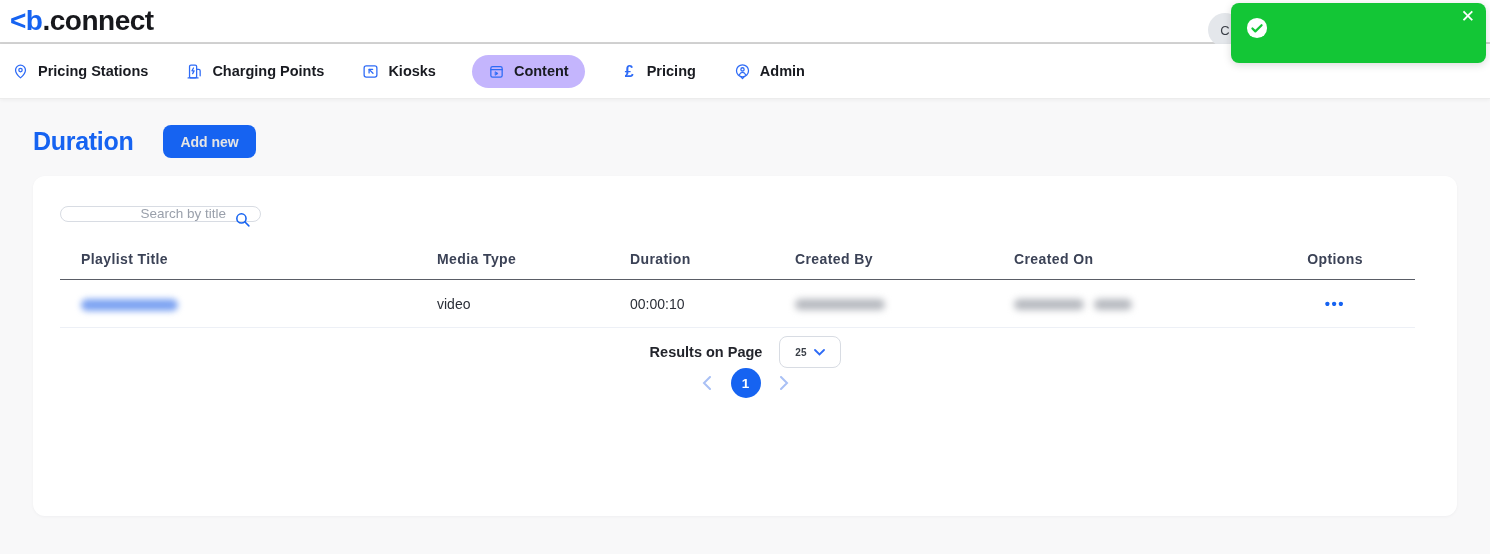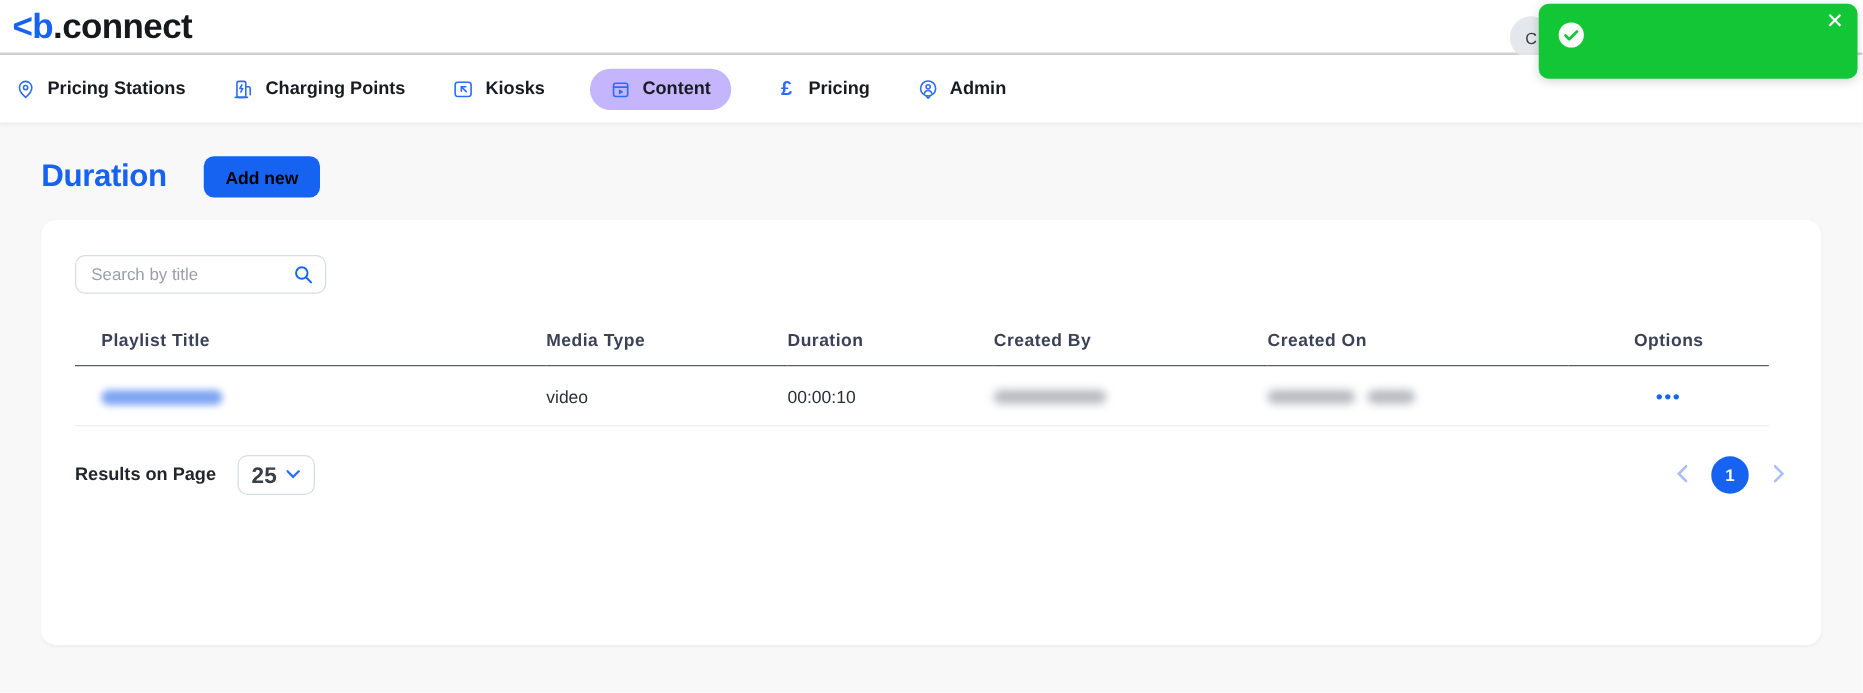--- a/index.html
+++ b/index.html
@@ -25,49 +25,49 @@
   .nav-item { display:flex; align-items:center; gap:9px; margin-right:34px; font-size:14.5px; font-weight:600; color:#191b21; cursor:pointer; padding:8px 2px; border-radius:18px; white-space:nowrap; }
   .nav-item.active { background:#c4b5fd; padding:8px 16px; }
   .nav-ic { width:17px; height:17px; display:flex; align-items:center; justify-content:center; }
   .nav-ic svg { width:17px; height:17px; }
   .nav-ic .glyph { color:#2e6bf6; font-size:16px; font-weight:700; line-height:17px; }
 
   
   .main { padding:0 33px; }
   .page-head { margin-top:26px; display:flex; align-items:center; gap:30px; }
   .page-title { font-size:25px; font-weight:700; color:#1663f1; letter-spacing:-0.3px; }
-  .btn-primary { background:#1663f1; color:#000000; font-size:14px; font-weight:600; border:none; border-radius:8px; height:33px; padding:0 17px; cursor:pointer; font-family:"Liberation Sans", sans-serif; }
+  .btn-primary { background:#1663f1; color:#e5e5e5; font-size:14px; font-weight:600; border:none; border-radius:8px; height:33px; padding:0 17px; cursor:pointer; font-family:"Liberation Sans", sans-serif; }
 
   
   .card { margin-top:18px; background:#ffffff; border-radius:12px; padding:28px 26px 0 27px; height:340px; box-shadow:0 1px 3px rgba(20,30,60,0.04); }
 
   .search-wrap { position:relative; width:201px; }
-  .search-input { width:201px; height:31px; border:1px solid #d8dce3; border-radius:8px; padding:0 34px 0 12px; font-size:13.5px; color:#3a3f47; font-family:"Liberation Sans", sans-serif; outline:none; }
+  .search-input { width:201px; height:16px; border:1px solid #d8dce3; border-radius:8px; padding:0 34px 0 12px; font-size:13.5px; color:#3a3f47; font-family:"Liberation Sans", sans-serif; outline:none;text-align:right; }
   .search-input::placeholder { color:#9aa0ab; }
   .search-ic { position:absolute; right:10px; top:7px; width:17px; height:17px; }
 
   
   table { width:1355px; border-collapse:collapse; margin-top:29px; table-layout:fixed; }
   col.c1{width:377px;} col.c2{width:193px;} col.c3{width:165px;} col.c4{width:219px;} col.c5{width:241px;} col.c6{width:160px;}
   thead th { text-align:left; font-size:14px; font-weight:600; color:#3b4256; letter-spacing:0.4px; padding:0 0 12px 0; border-bottom:1.5px solid #5a5d66; }
   thead th:first-child { padding-left:21px; }
   thead th:last-child { text-align:center; }
   tbody td { height:48px; border-bottom:1px solid #edf0f6; font-size:14px; color:#2b2f38; padding:0; vertical-align:middle; }
   tbody td:first-child { padding-left:21px; }
   tbody td:last-child { text-align:center; }
   .link-title { color:#1663f1; font-weight:600; font-size:14px; cursor:pointer; text-decoration:none; }
   .blob { display:inline-block; height:11px; border-radius:6px; background:#b6b9bf; filter:blur(3.5px); vertical-align:middle; }
   .blob.blue { background:#7ea4f2; height:12px; filter:blur(3px); }
   .blob + .blob { margin-left:10px; }
   .dots-btn { color:#1663f1; font-size:15px; font-weight:700; letter-spacing:1.5px; cursor:pointer; line-height:10px; }
 
   
-  .card-footer { display:flex; align-items:center; justify-content:space-between; margin-top:15px; height:48px; }
+  .card-footer { display:flex; align-items:center; justify-content:center; margin-top:15px; height:48px;flex-direction:column; }
   .rpp { display:flex; align-items:center; gap:17px; font-size:14.5px; font-weight:600; color:#23252c; }
-  .rpp-select { width:62px; height:32px; border:1px solid #d8dce3; border-radius:8px; display:flex; align-items:center; justify-content:center; gap:8px; font-size:18px; color:#3a3f47; cursor:pointer; background:#fff; }
+  .rpp-select { width:62px; height:32px; border:1px solid #d8dce3; border-radius:8px; display:flex; align-items:center; justify-content:center; gap:8px; font-size:10px; color:#3a3f47; cursor:pointer; background:#fff; }
   .rpp-select .chev { color:#2e6bf6; font-size:11px; }
   .pager { display:flex; align-items:center; gap:16px; }
   .pg-chev { color:#a9c0f5; font-size:20px; cursor:pointer; width:16px; text-align:center; font-weight:400; }
   .pg-num { width:30px; height:30px; border-radius:50%; background:#1663f1; color:#ffffff; font-size:13.5px; font-weight:600; display:flex; align-items:center; justify-content:center; cursor:pointer; }
 </style>
 </head>
 <body>
 
 <div class="topbar">
   <div class="logo">

